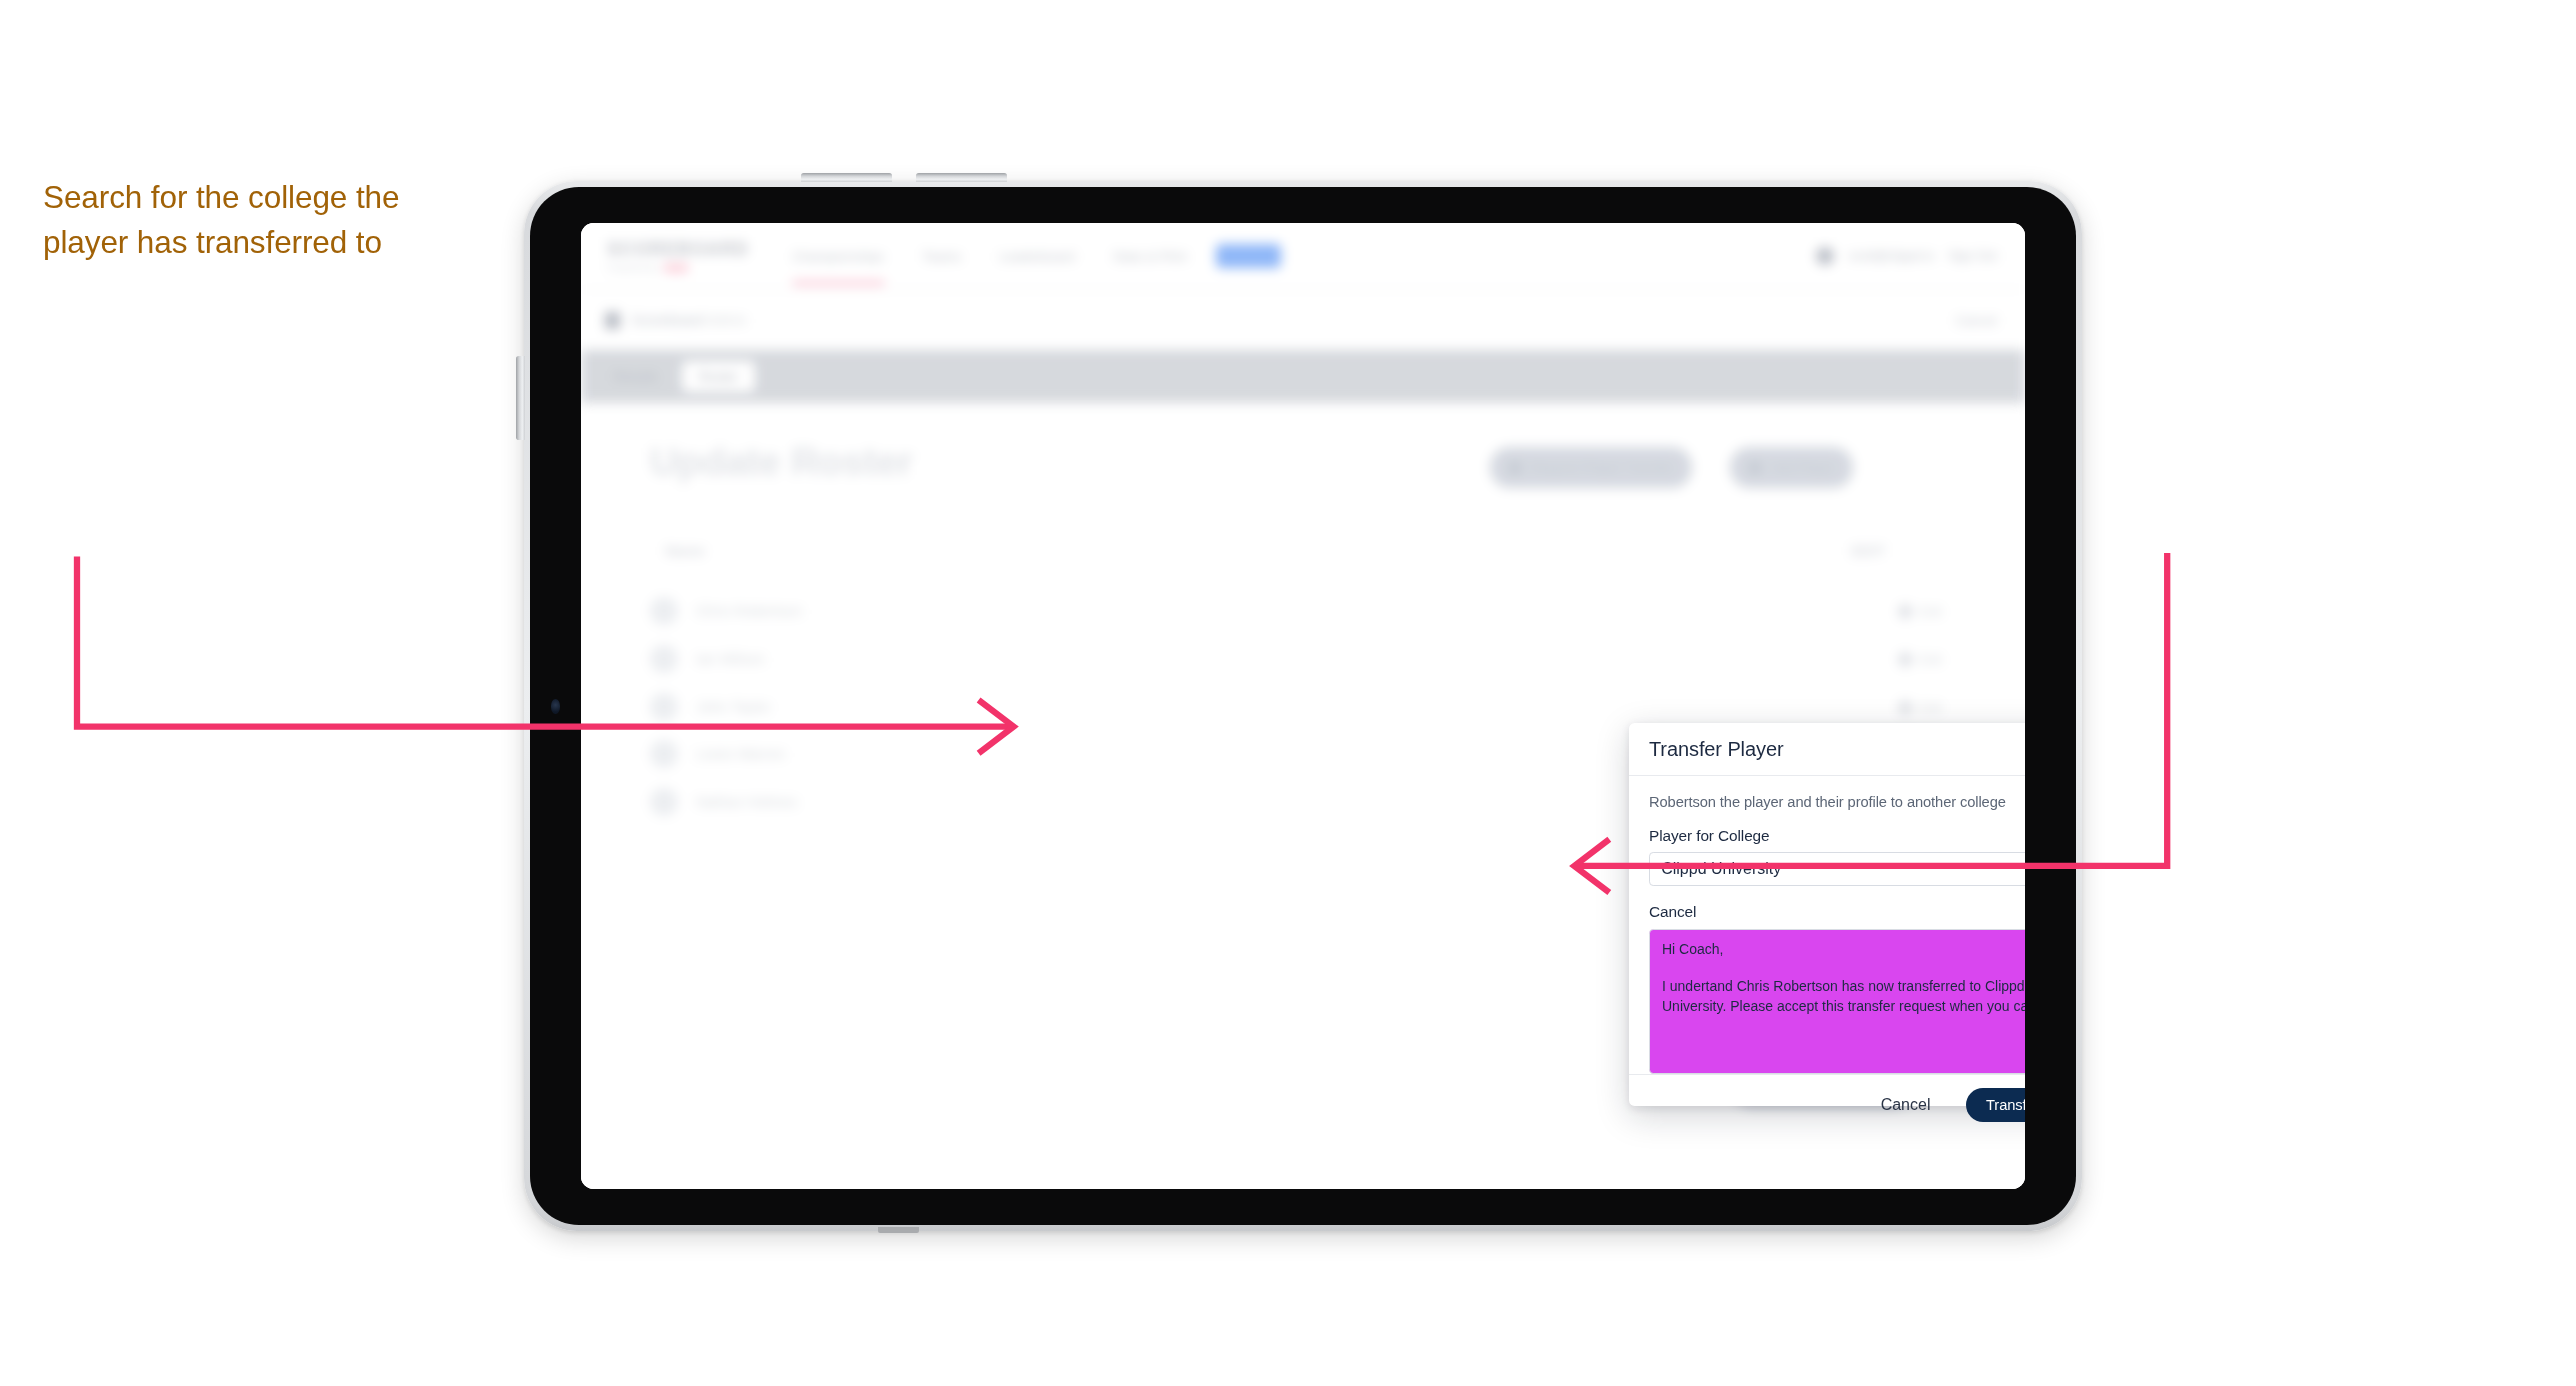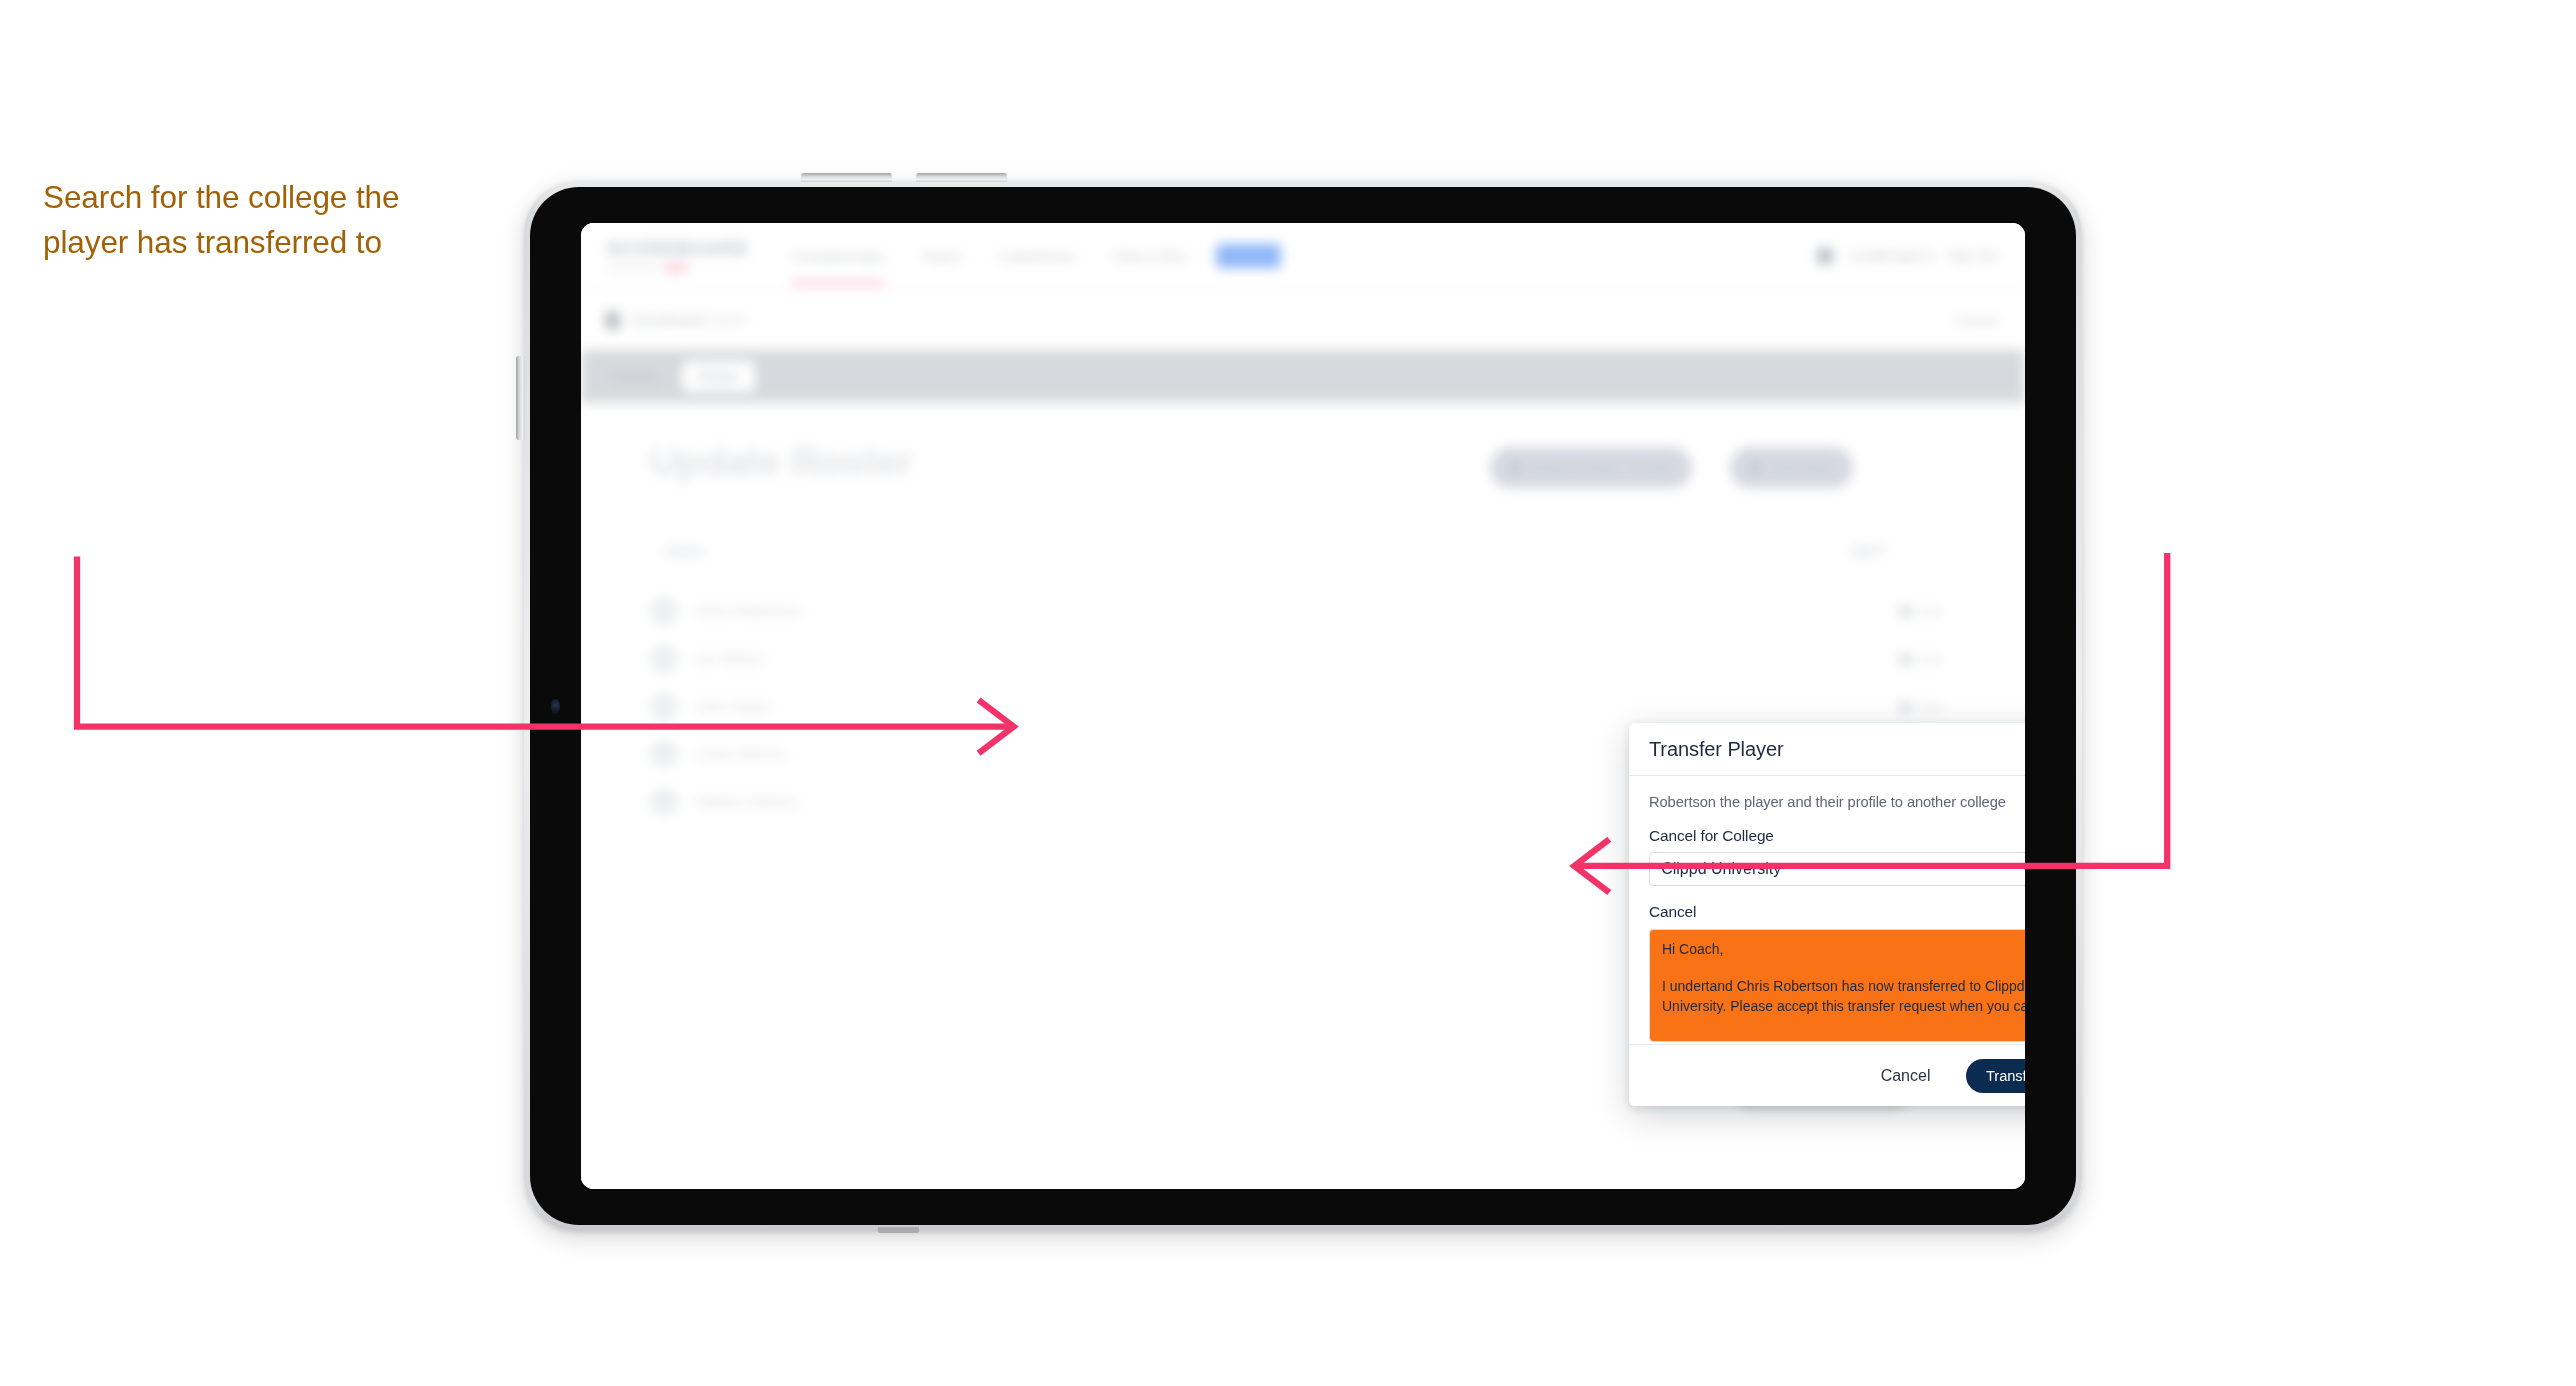--- a/index.html
+++ b/index.html
@@ -203,23 +203,23 @@
     margin-top:7.7px;
     width:100%; height:34px;
     border:0.7px solid #d8dce3; border-radius:4.2px;
     background:#fff;
     display:flex; align-items:center;
     padding:0 11.2px;
     font-size:16px; color:#1d2a41;
   }
   #message-box {
     margin-top:7.7px;
-    width:100%; height:113px;
+    width:100%; height:145px;
     border:0.7px solid #d8dce3; border-radius:4.2px;
-    background:#f97316;
+    background:#d946ef;
     padding:10.5px 12px;
     font-size:14px; color:#1d2a41; line-height:1.42;
   }
   #msg-l2 { margin-top:17px; }
   #modal-foot {
     height:62px; flex:0 0 62px;
     border-top:0.7px solid #e8eaee;
     display:flex; align-items:center; justify-content:flex-end;
     gap:36px; padding:0 20px;
   }
@@ -360,21 +360,21 @@
       <div id="modal">
 
         <div id="modal-head">
           <div id="modal-title">Transfer Player</div>
 
         </div>
 
         <div id="modal-body">
           <div id="modal-desc">Robertson the player and their profile to another college</div>
 
-          <div class="field-label">Cancel for College</div>
+          <div class="field-label">Player for College</div>
           <div id="college-input">
               <span>Clippd University</span>
             </div>
 
           <div class="field-label">Cancel</div>
           <div id="message-box">
             <div>Hi Coach,</div>
             <div id="msg-l2">I undertand Chris Robertson has now transferred to Clippd University. Please accept this transfer request when you can.</div>
           </div>
         </div>

